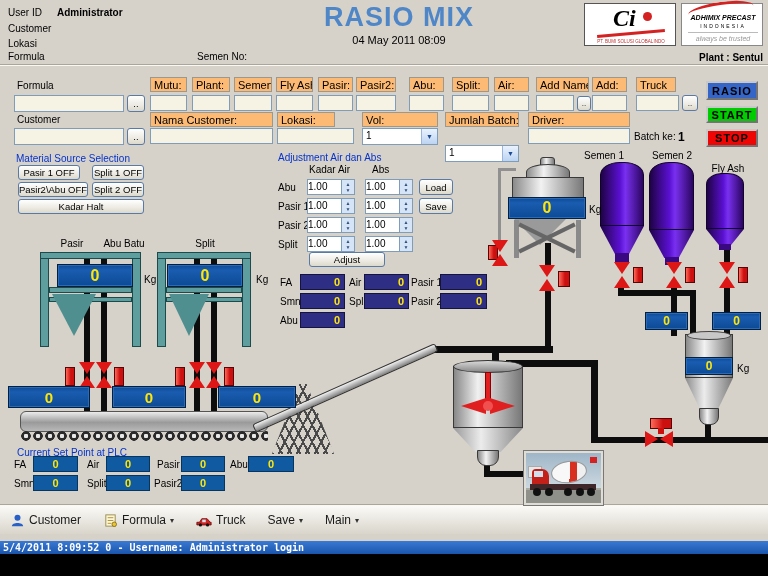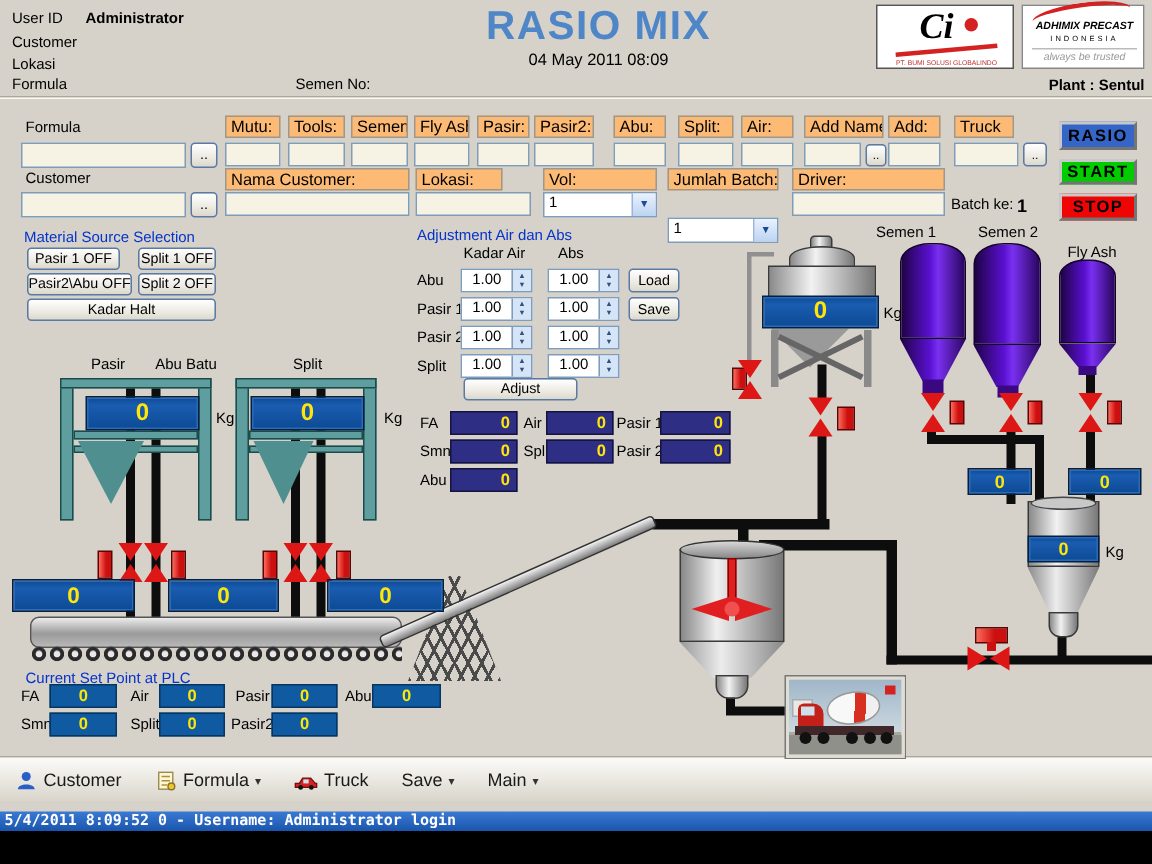--- a/index.html
+++ b/index.html
@@ -35,21 +35,21 @@
 .bt-v{z-index:4;width:16px;height:26px}
 .bt-v::before,.bt-v::after{content:"";position:absolute;left:0;border-left:8px solid transparent;border-right:8px solid transparent}
 .bt-v::before{top:0;border-top:12px solid #dd1616}
 .bt-v::after{bottom:0;border-bottom:12px solid #dd1616}
 .bt-h{z-index:4;width:28px;height:16px}
 .bt-h::before,.bt-h::after{content:"";position:absolute;top:0;border-top:8px solid transparent;border-bottom:8px solid transparent}
 .bt-h::before{left:0;border-left:13px solid #dd1616}
 .bt-h::after{right:0;border-right:13px solid #dd1616}
 .handle{background:linear-gradient(90deg,#ff6a5a,#cc0f0f 60%);border:1px solid #5a0505;z-index:4}
 .spin{display:flex;background:#fff;border:1px solid #7f9db9;z-index:2}
-.spin .v{flex:1;text-align:center;padding:1px 0;font-size:10px}
+.spin .v{flex:1;text-align:left;padding:1px 0;font-size:10px}
 .spin .ar{width:13px;background:#d6e4f7;border-left:1px solid #7f9db9;display:flex;flex-direction:column;
   align-items:center;justify-content:center;font-size:5px;line-height:6px;color:#30507e}
 .dd{background:#fff;border:1px solid #7f9db9;font-size:10px;padding:1px 3px;position:relative;z-index:2}
 .dd .db{position:absolute;top:0;right:0;bottom:0;width:16px;background:linear-gradient(#eaf2fd,#bcd4f2);
   border-left:1px solid #9ab4dc;display:flex;align-items:center;justify-content:center;font-size:7px;color:#1c4a94}
 .tower{background:repeating-linear-gradient(62deg,#4a4a4a 0 2px,transparent 2px 8px),
   repeating-linear-gradient(-62deg,#4a4a4a 0 2px,transparent 2px 8px);
   clip-path:polygon(44% 0,56% 0,100% 100%,0 100%);z-index:2}
 .belt{background:linear-gradient(#ececec,#9a9a9a 55%,#b8b8b8);border:1px solid #555;border-radius:6px;z-index:2}
 .rollers{background-image:radial-gradient(circle at 6px 7px,#e8e8e8 0 2px,#2a2a2a 2.5px 4.5px,transparent 5px);
@@ -95,21 +95,21 @@
   <div class="a groove" style="left:0;top:64px;width:768px;height:2px"></div>
 
   <div class="a lbl" style="left:17px;top:80px">Formula</div>
   <div class="a tbox" style="left:14px;top:95px;width:110px;height:17px"></div>
   <div class="a btn" style="left:127px;top:95px;width:18px;height:17px">..</div>
   <div class="a lbl" style="left:17px;top:114px">Customer</div>
   <div class="a tbox" style="left:14px;top:128px;width:110px;height:17px"></div>
   <div class="a btn" style="left:127px;top:128px;width:18px;height:17px">..</div>
 
   <div class="a fldlbl" style="left:150px;top:77px;width:37px;height:15px">Mutu:</div>
-  <div class="a fldlbl" style="left:192px;top:77px;width:38px;height:15px">Tools:</div>
+  <div class="a fldlbl" style="left:192px;top:77px;width:38px;height:15px">Plant:</div>
   <div class="a fldlbl" style="left:234px;top:77px;width:38px;height:15px">Semen:</div>
   <div class="a fldlbl" style="left:276px;top:77px;width:37px;height:15px">Fly Ash:</div>
   <div class="a fldlbl" style="left:318px;top:77px;width:35px;height:15px">Pasir:</div>
   <div class="a fldlbl" style="left:356px;top:77px;width:40px;height:15px">Pasir2:</div>
   <div class="a fldlbl" style="left:409px;top:77px;width:35px;height:15px">Abu:</div>
   <div class="a fldlbl" style="left:452px;top:77px;width:37px;height:15px">Split:</div>
   <div class="a fldlbl" style="left:494px;top:77px;width:35px;height:15px">Air:</div>
   <div class="a fldlbl" style="left:536px;top:77px;width:53px;height:15px">Add Name:</div>
   <div class="a fldlbl" style="left:592px;top:77px;width:35px;height:15px">Add:</div>
   <div class="a fldlbl" style="left:636px;top:77px;width:40px;height:15px">Truck</div>

